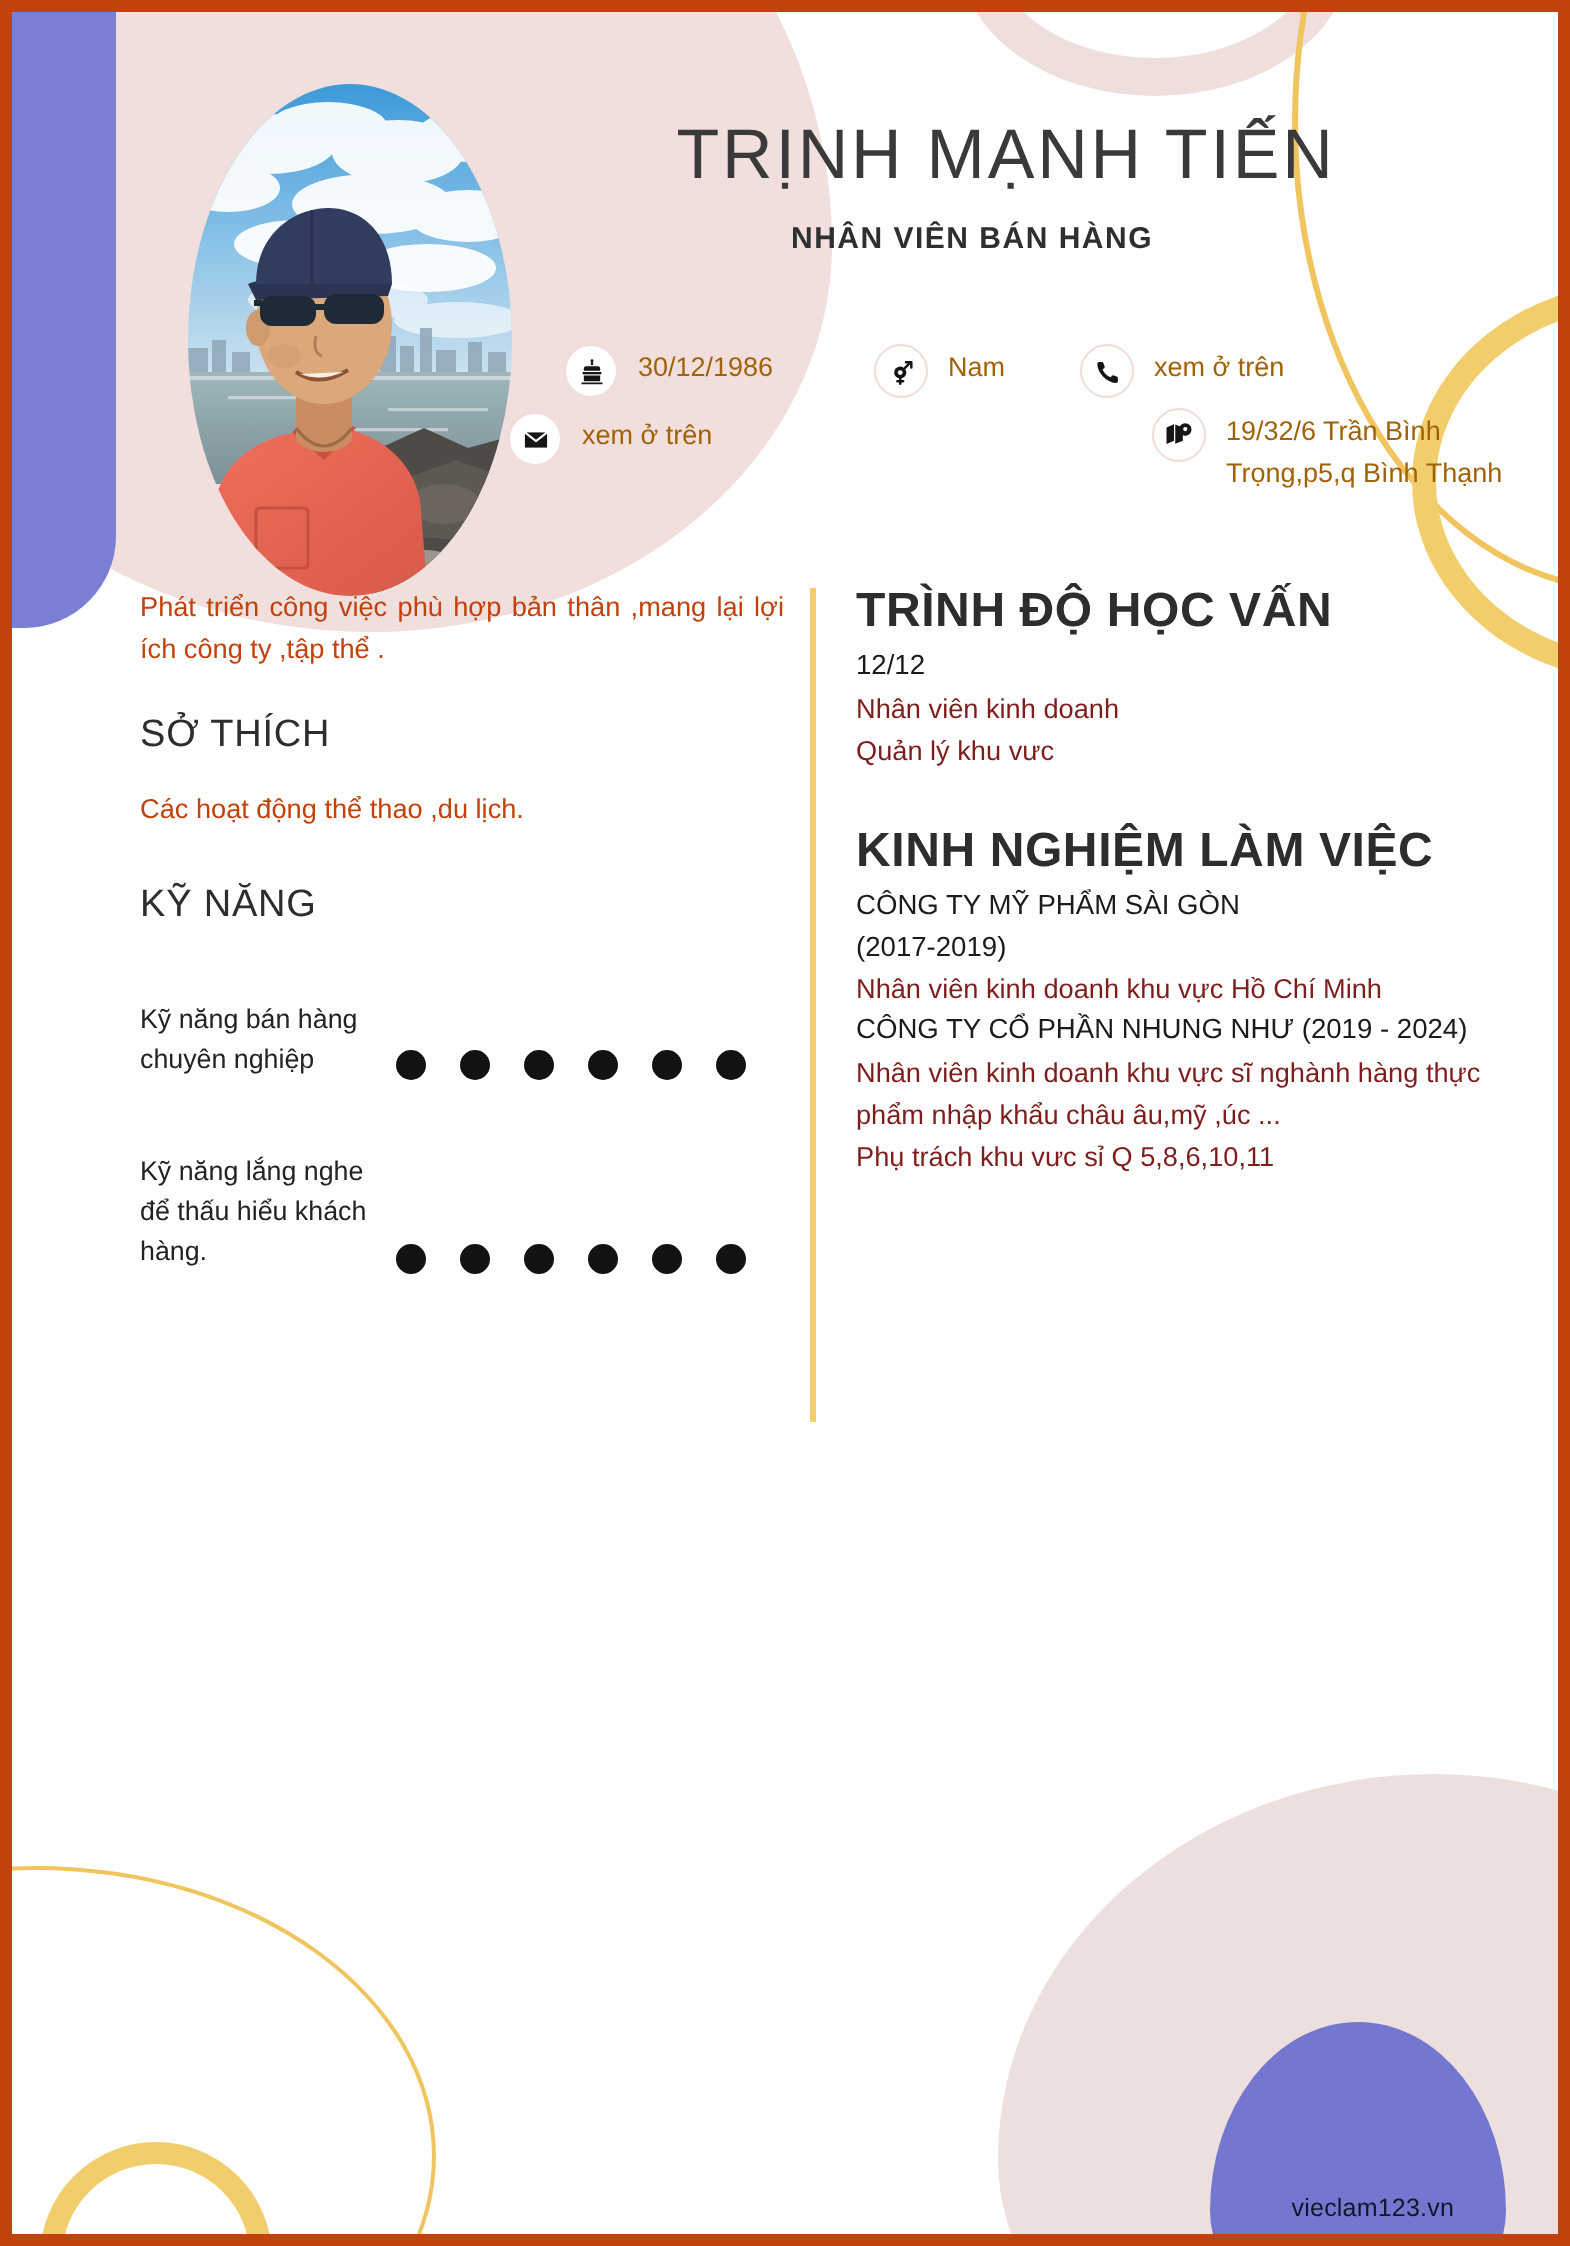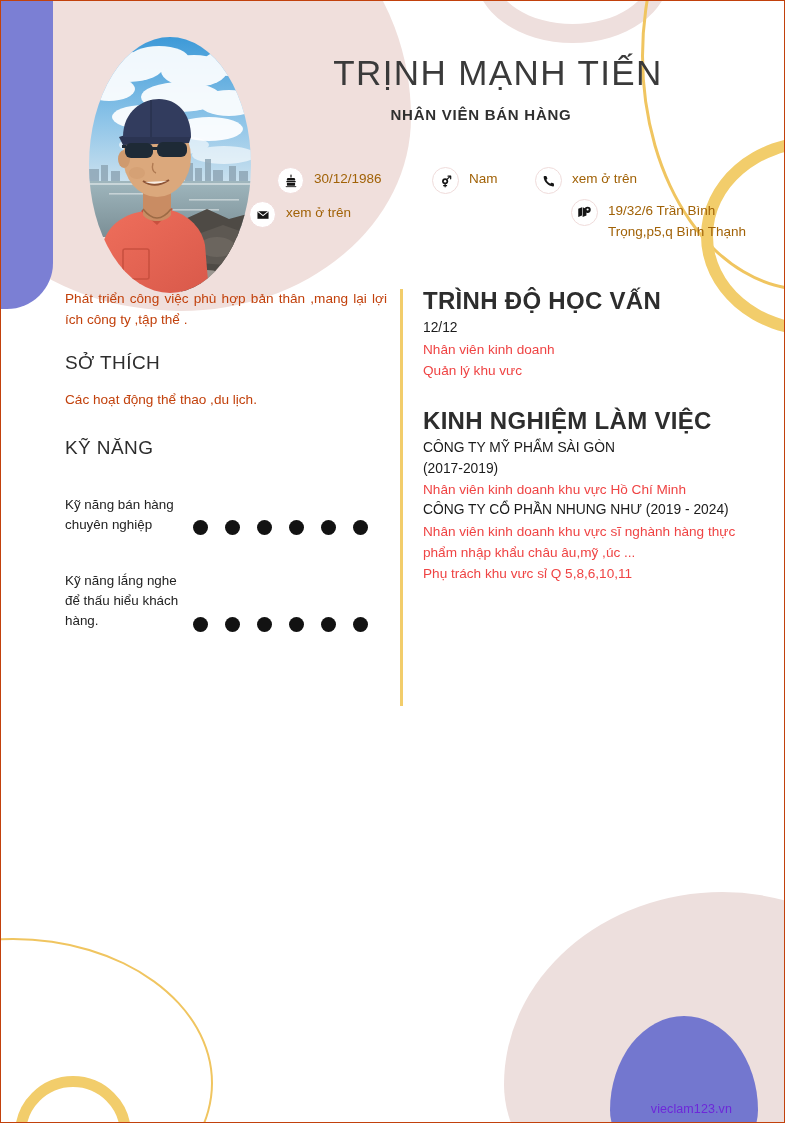--- a/index.html
+++ b/index.html
@@ -10,21 +10,21 @@
   body {
     font-family: "Liberation Sans", sans-serif;
     -webkit-font-smoothing: antialiased;
   }
   #page {
     position: relative;
     width: 785px;
     height: 1123px;
     background: #ffffff;
     overflow: hidden;
-    border: 1px solid #c2410c;
+    border: 6px solid #c2410c;
     box-sizing: border-box;
     padding-left: 23px;
   }
 
   
   .deco { position: absolute; pointer-events: none; }
 
   
   #blob-pink-topleft {
     left: -70px; top: -120px;
@@ -73,21 +73,21 @@
   }
   #oval-purple-bottomright {
     right: 26px; bottom: -46px;
     width: 148px; height: 152px;
     background: #7377cf;
     border-radius: 50% 50% 46% 46% / 62% 62% 38% 38%;
   }
   #watermark {
     position: absolute;
     right: 52px; bottom: 6px;
-    color: #6d28d9;
+    color: #0f172a;
     font-size: 12.5px;
     letter-spacing: .1px;
     z-index: 6;
   }
   #arc-yellow-thick-bottomleft {
     left: 14px; bottom: -70px;
     width: 116px; height: 116px;
     border: 11px solid #f2cd6b;
     border-radius: 50%;
     box-sizing: border-box;
@@ -194,21 +194,21 @@
     line-height: 1.5;
     width: 128px;
     flex: 0 0 128px;
   }
   .skill-dots { display: flex; gap: 17px; padding-top: 3px; }
   .dot { width: 15px; height: 15px; border-radius: 50%; background: #121212; }
 
   
   .r-heading { font-size: 24px; font-weight: 700; color: #2d2d2d; letter-spacing: .3px; margin: 0 0 3px 0; }
   .r-strong { font-size: 13.8px; font-weight: 400; color: #1b1b1b; line-height: 1.5; margin: 0; }
-  .r-line { font-size: 13.6px; color: #ef4444; line-height: 1.55; margin: 0; }
+  .r-line { font-size: 13.6px; color: #7f1d1d; line-height: 1.55; margin: 0; }
   #edu-block { margin-bottom: 26px; }
   .exp-entry { margin-bottom: 0; }
 </style>
 </head>
 <body>
 
 <div id="page">
 
   <div class="deco" id="blob-pink-topleft"></div>
   <div class="deco" id="bar-purple-left"></div>

